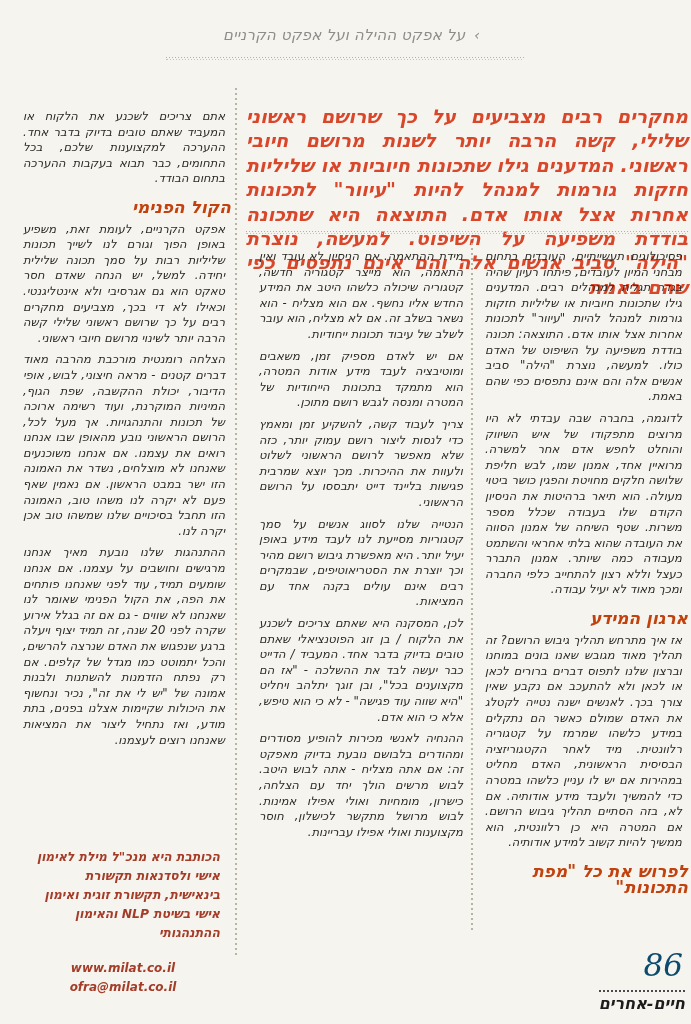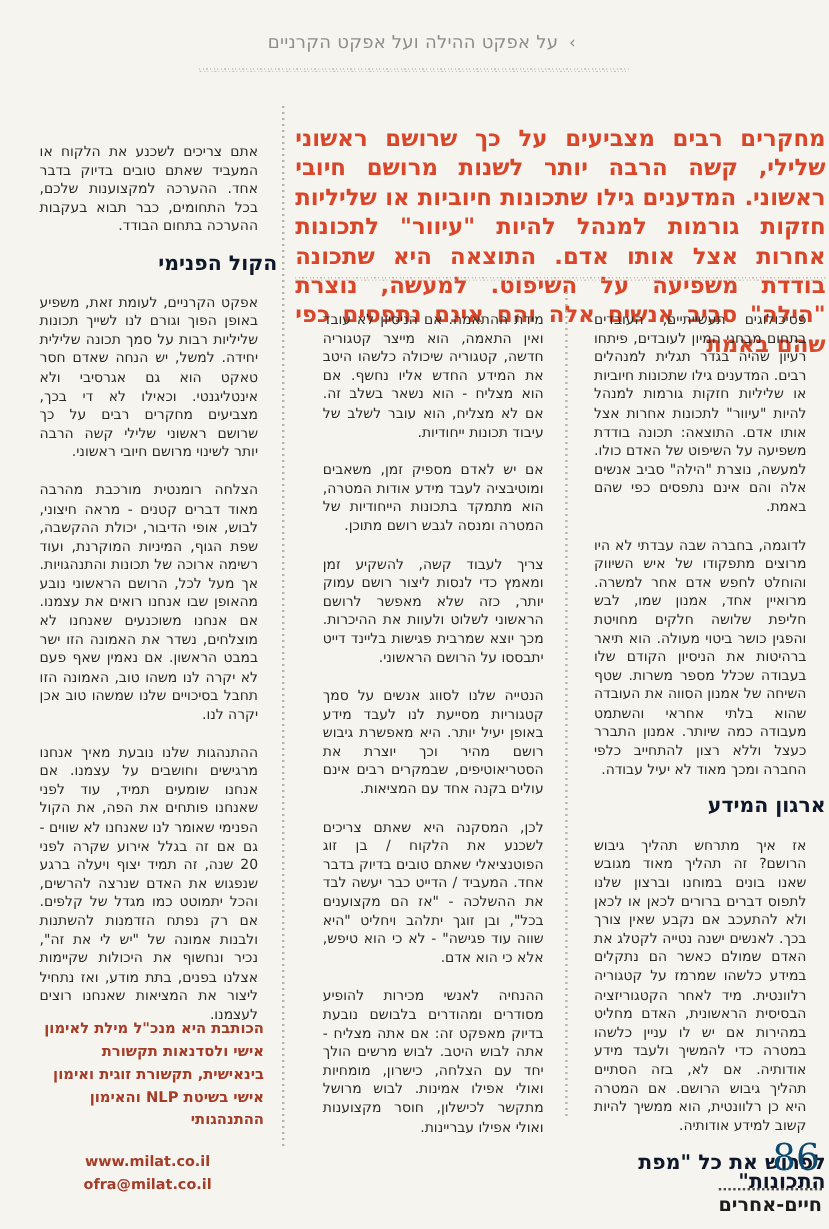--- a/index.html
+++ b/index.html
@@ -8,20 +8,21 @@
     background: #f6f4ef;
   }
   .page {
     position: relative;
     width: 691px;
     height: 1024px;
     background: #f6f4ef;
     overflow: hidden;
     font-family: "DejaVu Sans", sans-serif;
     direction: rtl;
+    font-style: italic;
   }
 
   
   .page-header {
     position: absolute;
     top: 26px;
     right: 211px;
     color: #8e8d8a;
     font-size: 15px;
     letter-spacing: 0.2px;
@@ -60,25 +61,25 @@
   }
 
   
   .col {
     position: absolute;
     color: #2c2a25;
     font-size: 11.6px;
     line-height: 15.6px;
     text-align: justify;
   }
-  .col p { margin: 16px; }
+  .col p { margin: 6px; }
   .col h2 {
     font-size: 17px;
     font-weight: 700;
-    color: #0f172a;
+    color: #c2410c;
     margin: 13px 0 5px;
     text-align: right;
   }
   .col-right  { left: 479px; top: 243px; width: 209px; }
   .col-middle { left: 253px; top: 243px; width: 216px; }
   .col-left   { left: 17px;  top: 103px; width: 214px; }
 
   .divider-v {
     position: absolute;
     width: 2px;

